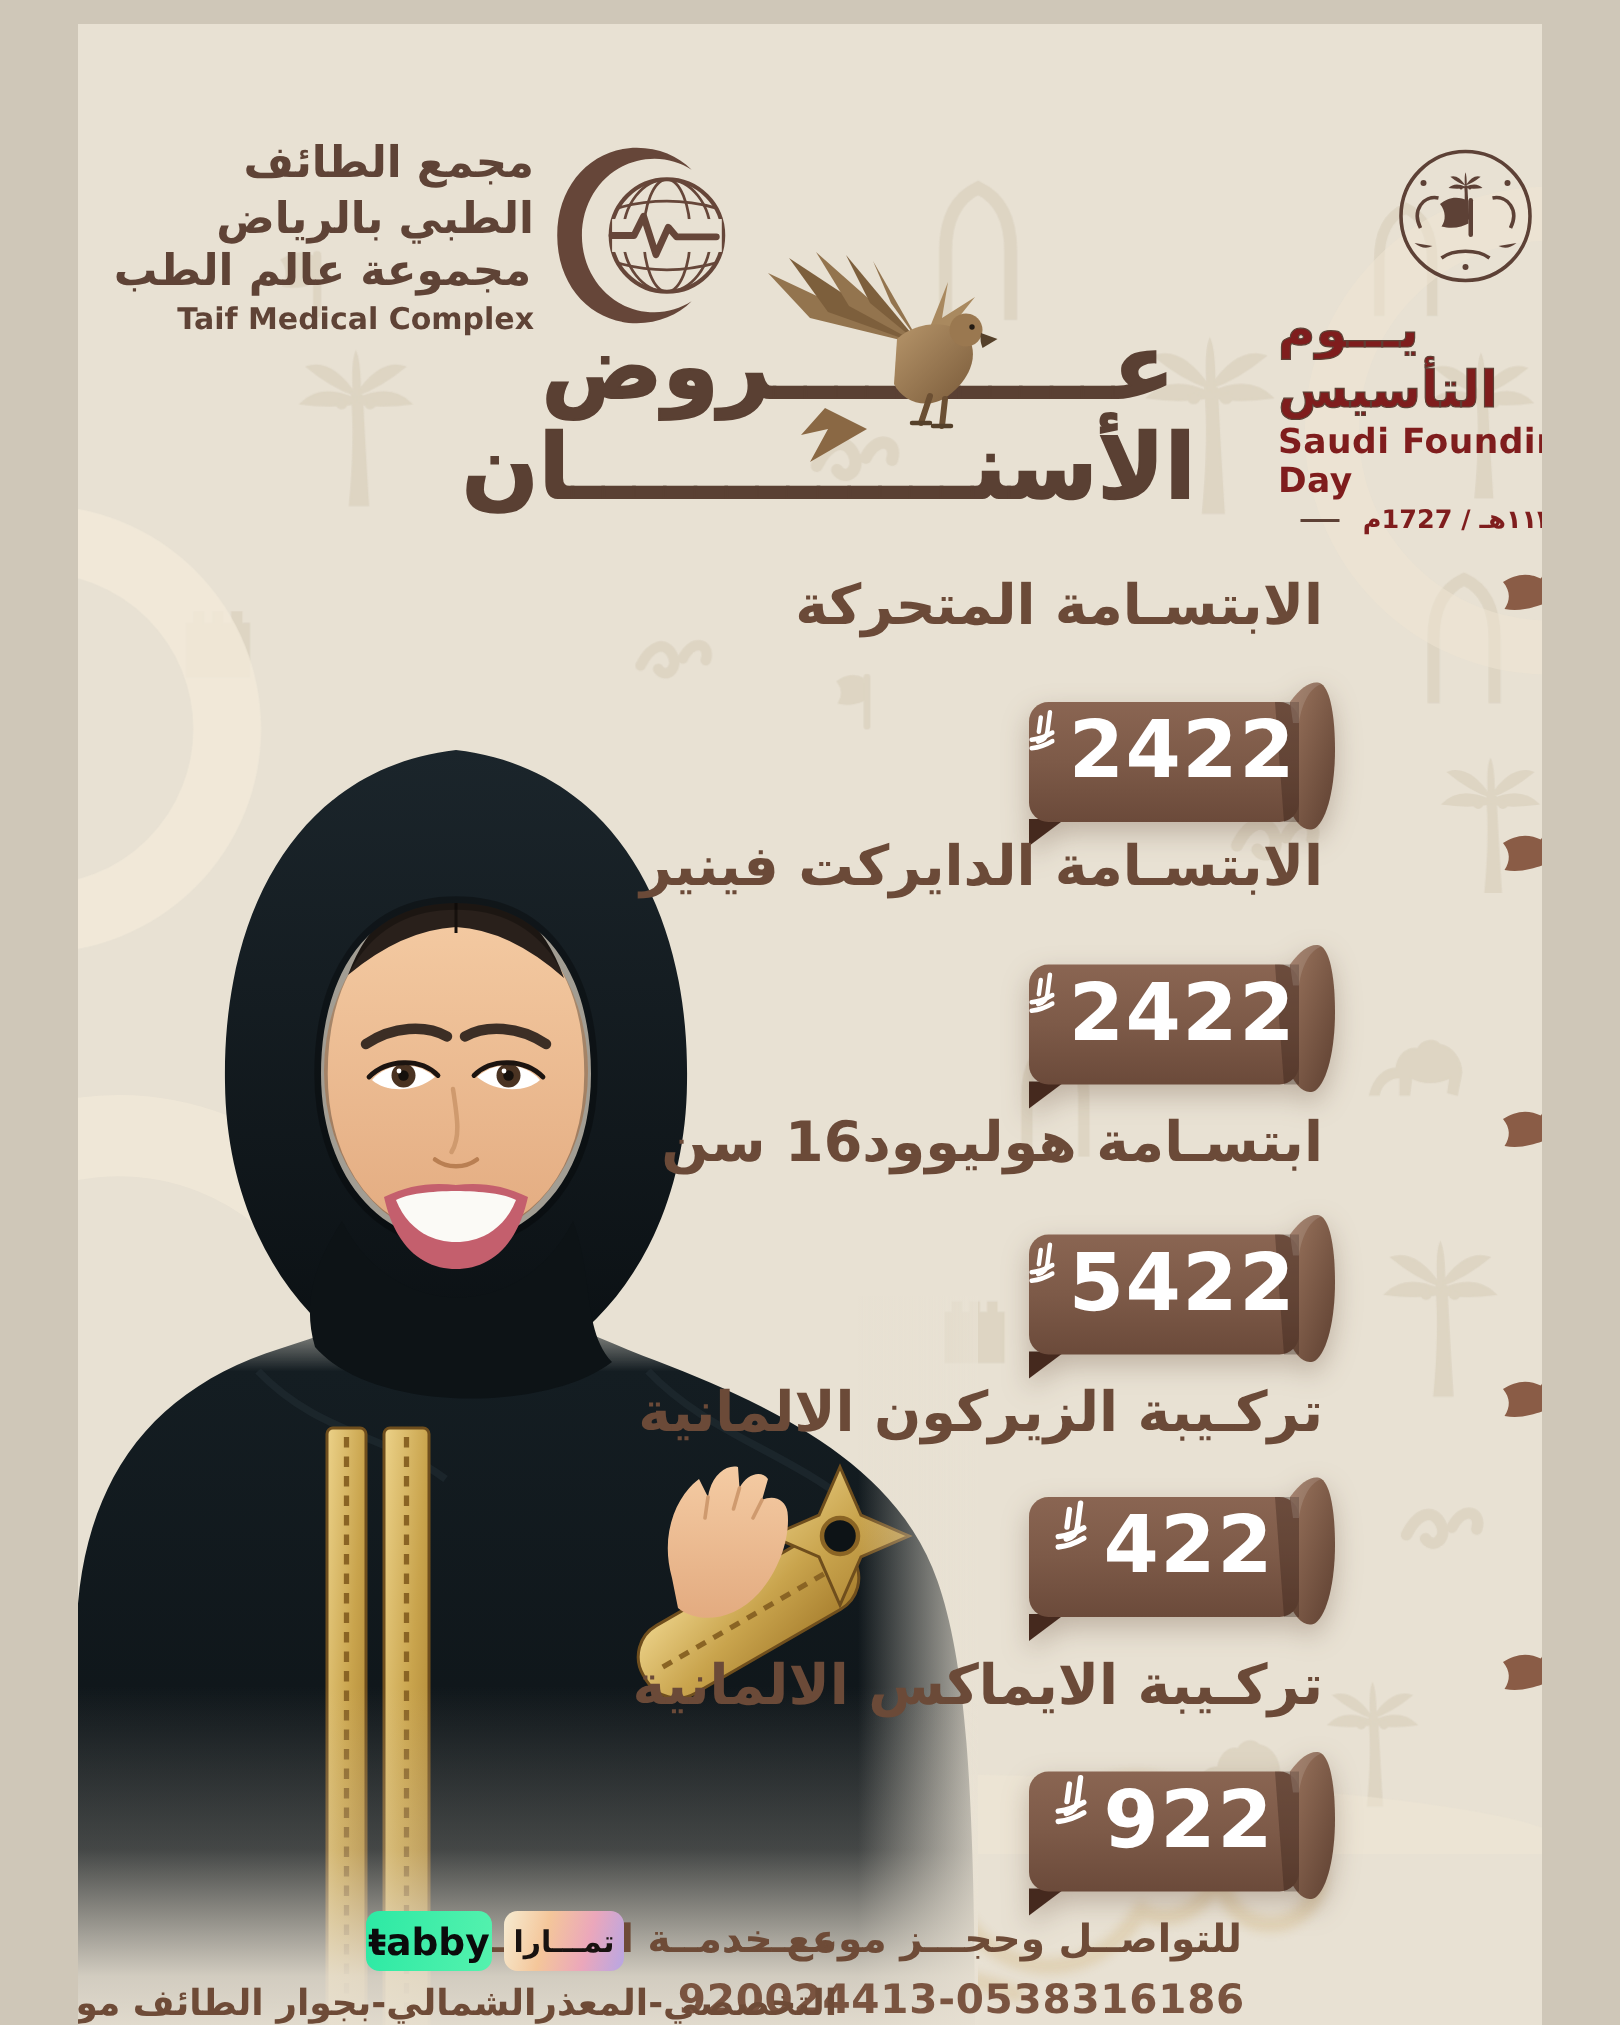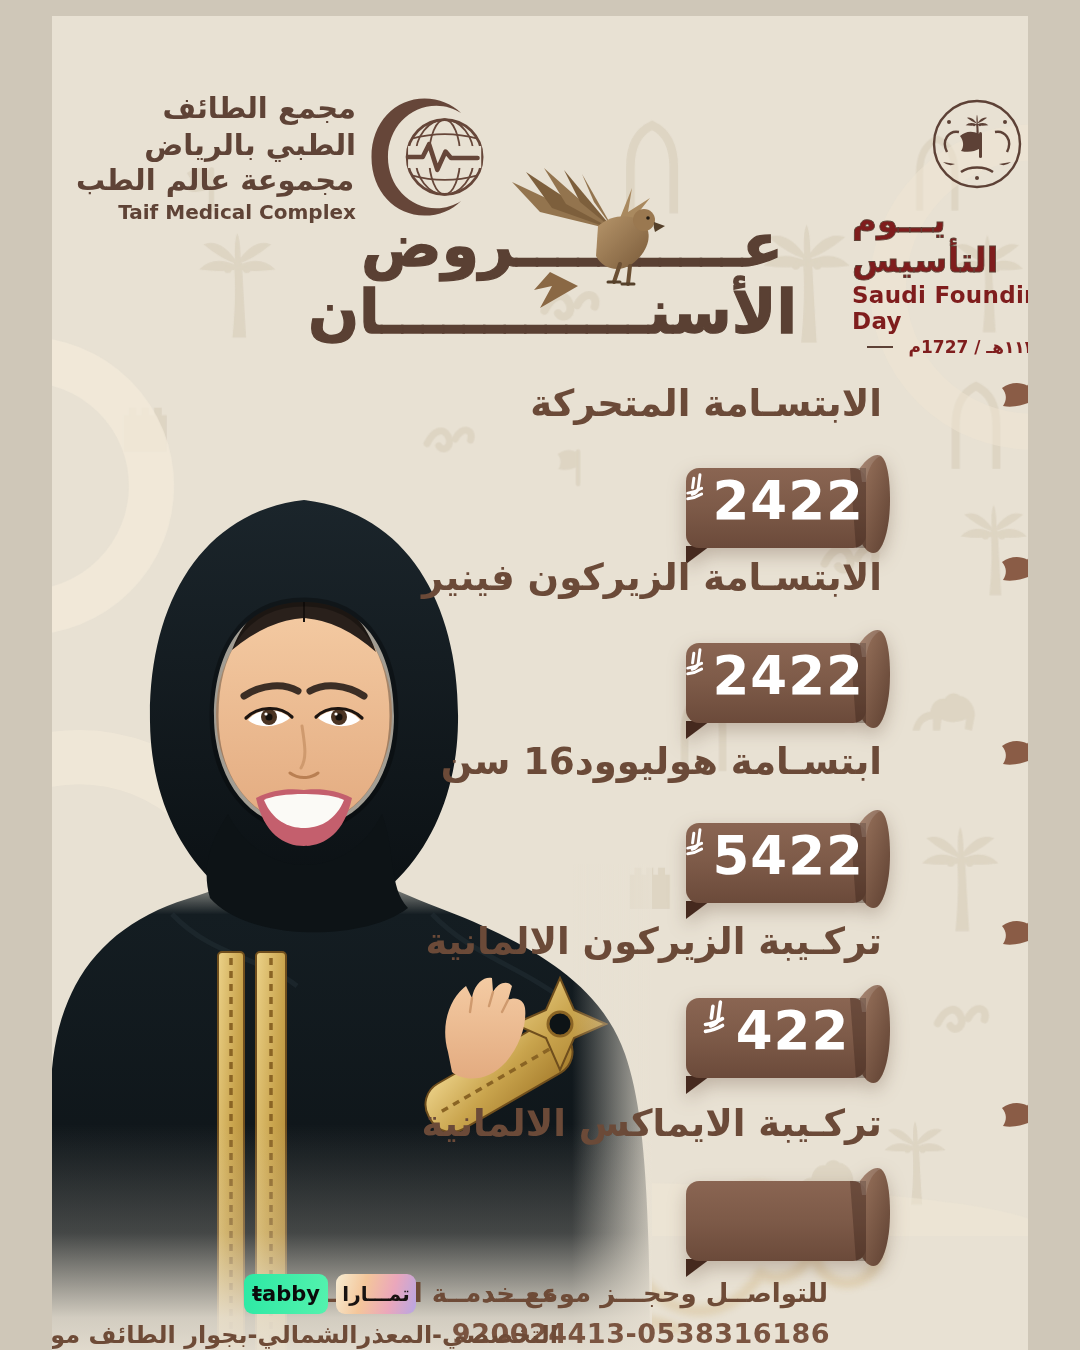--- a/index.html
+++ b/index.html
@@ -49,21 +49,21 @@
 
   
   .foot{ position:absolute; z-index:3; color:#6e4b37; white-space:nowrap; }
   .foot-contact{ top:1262px; right:200px; font-size:26px; font-weight:bold; direction:rtl; }
   .foot-install{ top:1262px; right:470px; font-size:26px; font-weight:bold; direction:rtl; }
   .foot-phones{ top:1302px; right:198px; font-size:27px; font-weight:bold; direction:ltr; letter-spacing:0.5px; color:#7a5440; }
   .foot-address{ top:1305px; right:470px; font-size:24px; font-weight:bold; direction:rtl; }
   .badge{ position:absolute; top:1258px; height:40px; border-radius:9px; z-index:3;
     display:flex; align-items:center; justify-content:center; }
   .badge-tabby{ left:192px; width:84px; background:linear-gradient(100deg,#2ce9a4,#55f2ae); }
-  .badge-tabby span{ font-size:21px; font-weight:bold; color:#0b0b0b; }
+  .badge-tabby span{ font-size:25px; font-weight:bold; color:#0b0b0b; }
   .badge-tamara{ left:284px; width:80px;
     background:linear-gradient(105deg,#f6ecd2 0%,#f4c69a 35%,#eba7bb 68%,#b7a6e4 100%); }
   .badge-tamara span{ font-size:20px; font-weight:bold; color:#181210; direction:rtl; }
 
   
   .woman{ position:absolute; left:0; top:468px; width:600px; height:882px; z-index:2; }
   .ghost-embroidery{ position:absolute; left:430px; top:1140px; width:420px; height:210px; z-index:1; opacity:.55; }
 </style>
 </head>
 <body>
@@ -350,21 +350,21 @@
       <svg class="riyal" viewBox="0 0 20 32">
           <use href="#riyal-shape"></use>
         </svg>
       <span class="price">2422</span>
     </div>
   </div>
 
   <svg class="flag-bullet" style="left:946px; top:534px" viewBox="0 0 44 62">
       <use href="#flag-shape"></use>
     </svg>
-  <div class="offer-label" style="top:540px; right:146px">الابتسـامة الزيركون فينير</div>
+  <div class="offer-label" style="top:540px; right:146px">الابتسـامة الدايركت فينير</div>
   <div class="ribbon" style="left:612px; top:607px">
     <svg viewBox="0 0 240 118" width="240" height="118">
         <use href="#ribbon-shape"></use>
       </svg>
     <div class="price-row">
       <svg class="riyal" viewBox="0 0 20 32">
           <use href="#riyal-shape"></use>
         </svg>
       <span class="price">2422</span>
     </div>
@@ -403,20 +403,26 @@
   </div>
 
   <svg class="flag-bullet" style="left:946px; top:1080px" viewBox="0 0 44 62">
       <use href="#flag-shape"></use>
     </svg>
   <div class="offer-label" style="top:1086px; right:146px">تركـيبة الايماكس الالمانية</div>
   <div class="ribbon" style="left:612px; top:1145px">
     <svg viewBox="0 0 240 118" width="240" height="118">
         <use href="#ribbon-shape"></use>
       </svg>
+    <div class="price-row">
+      <svg class="riyal" viewBox="0 0 20 32">
+          <use href="#riyal-shape"></use>
+        </svg>
+      <span class="price">922</span>
+    </div>
   </div>
 
   <div class="foot foot-contact">للتواصــل وحجـــز موعـــــد</div>
   <div class="foot foot-install">مع خدمــة التقسيـــــط</div>
   <div class="foot foot-phones">920024413-0538316186</div>
   <div class="foot foot-address">التخصصي-المعذرالشمالي-بجوار الطائف مول</div>
   <div class="badge badge-tamara">
     <span>تمـــارا</span>
   </div>
   <div class="badge badge-tabby">

